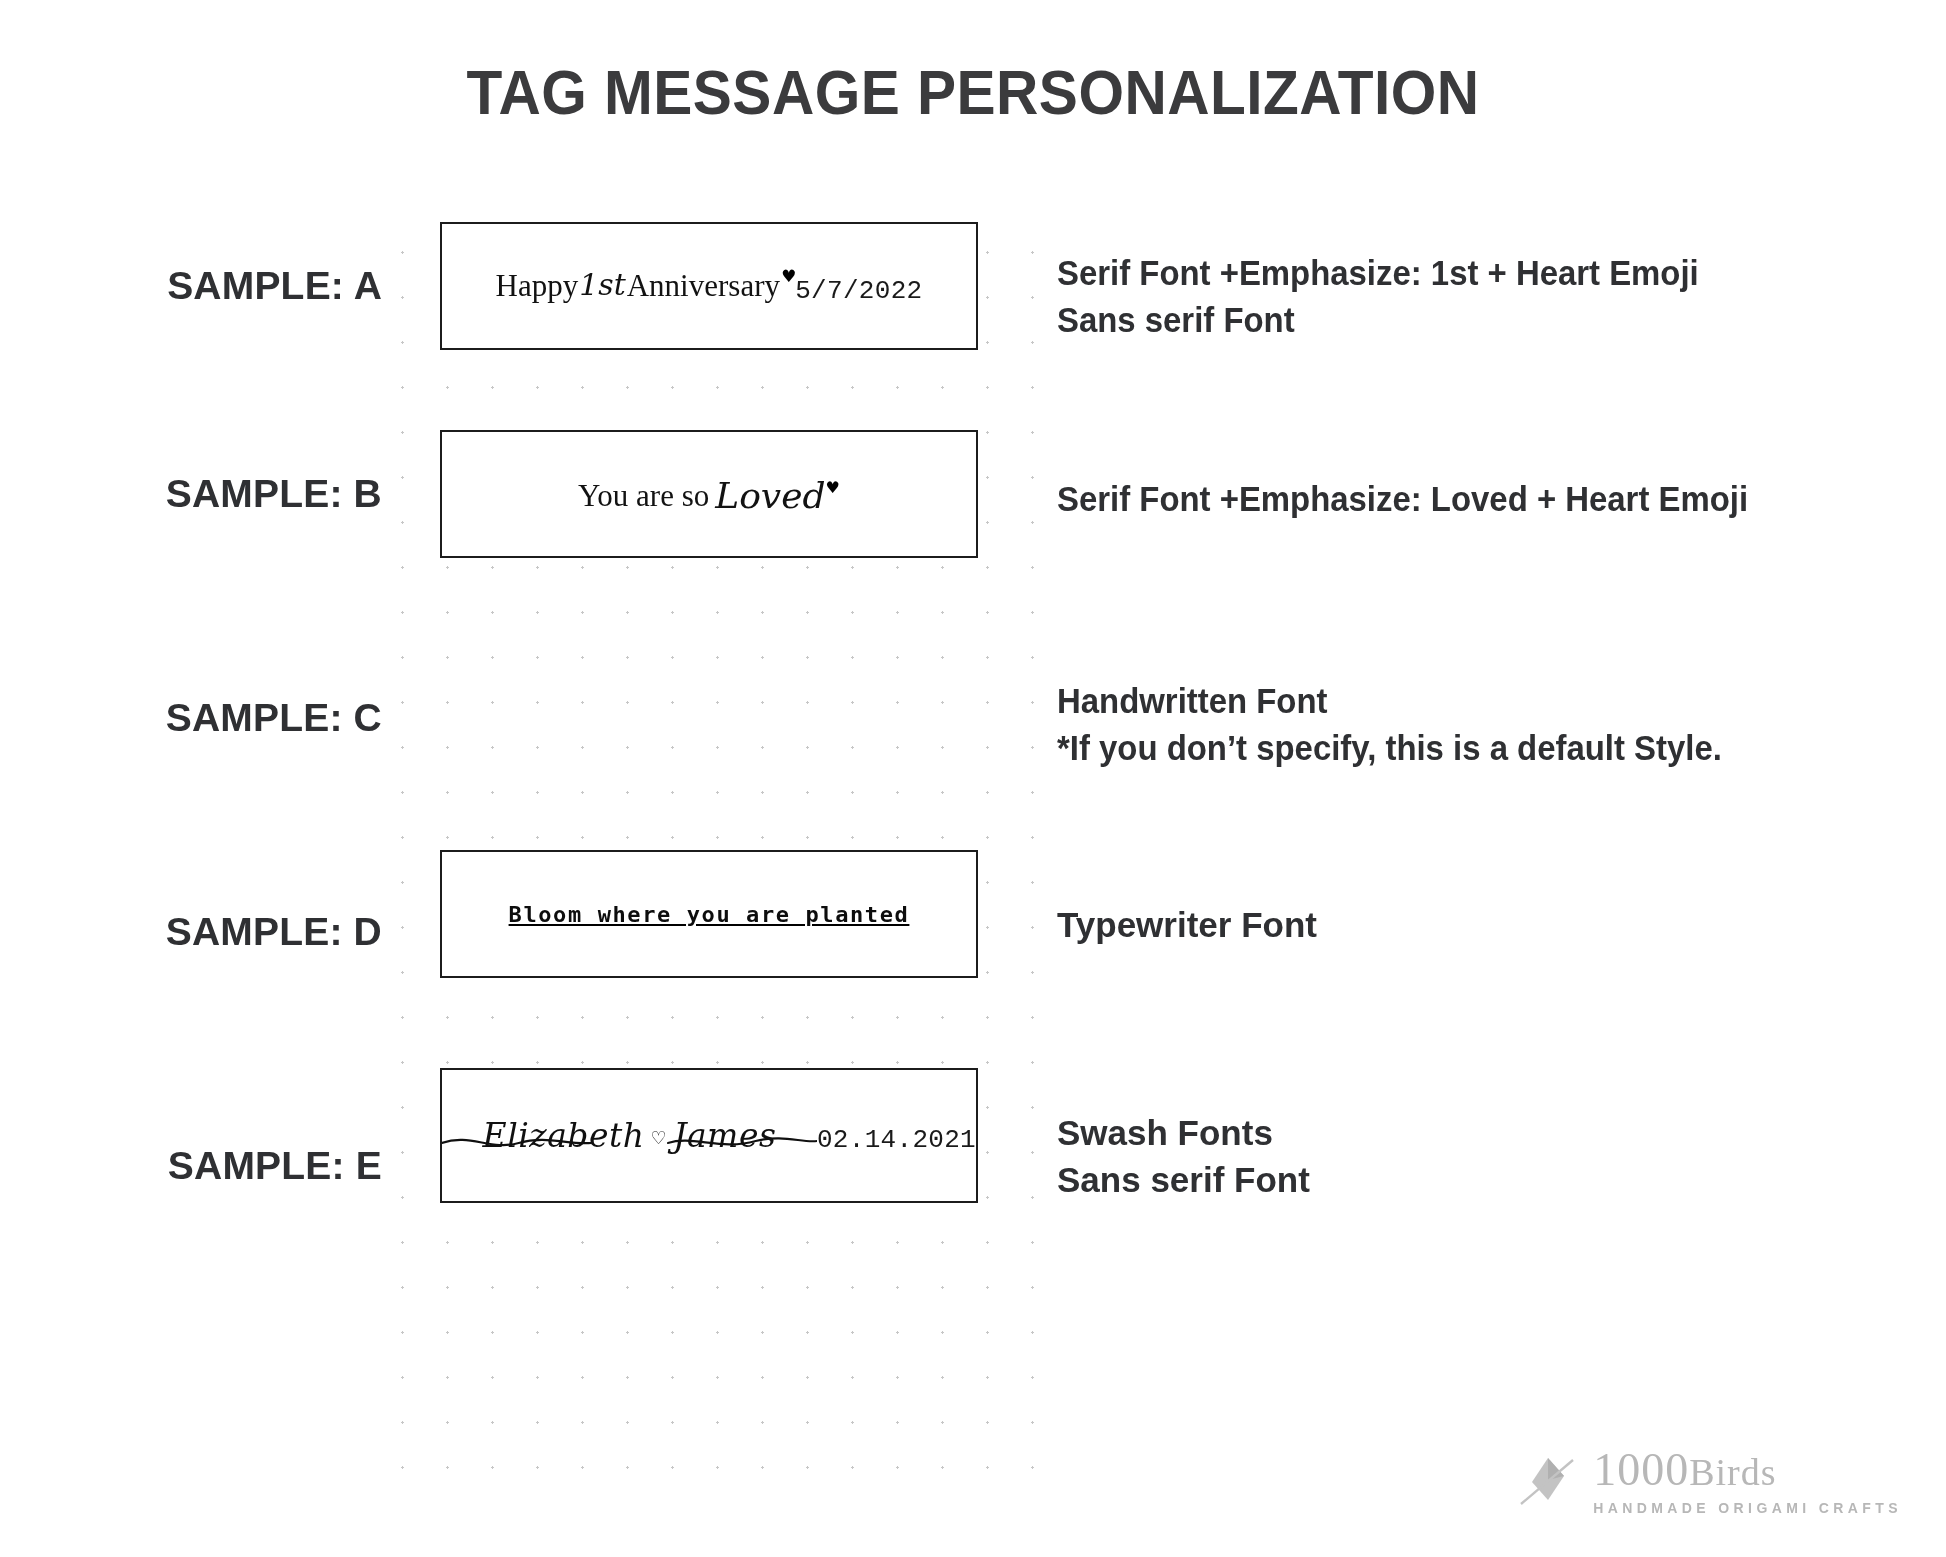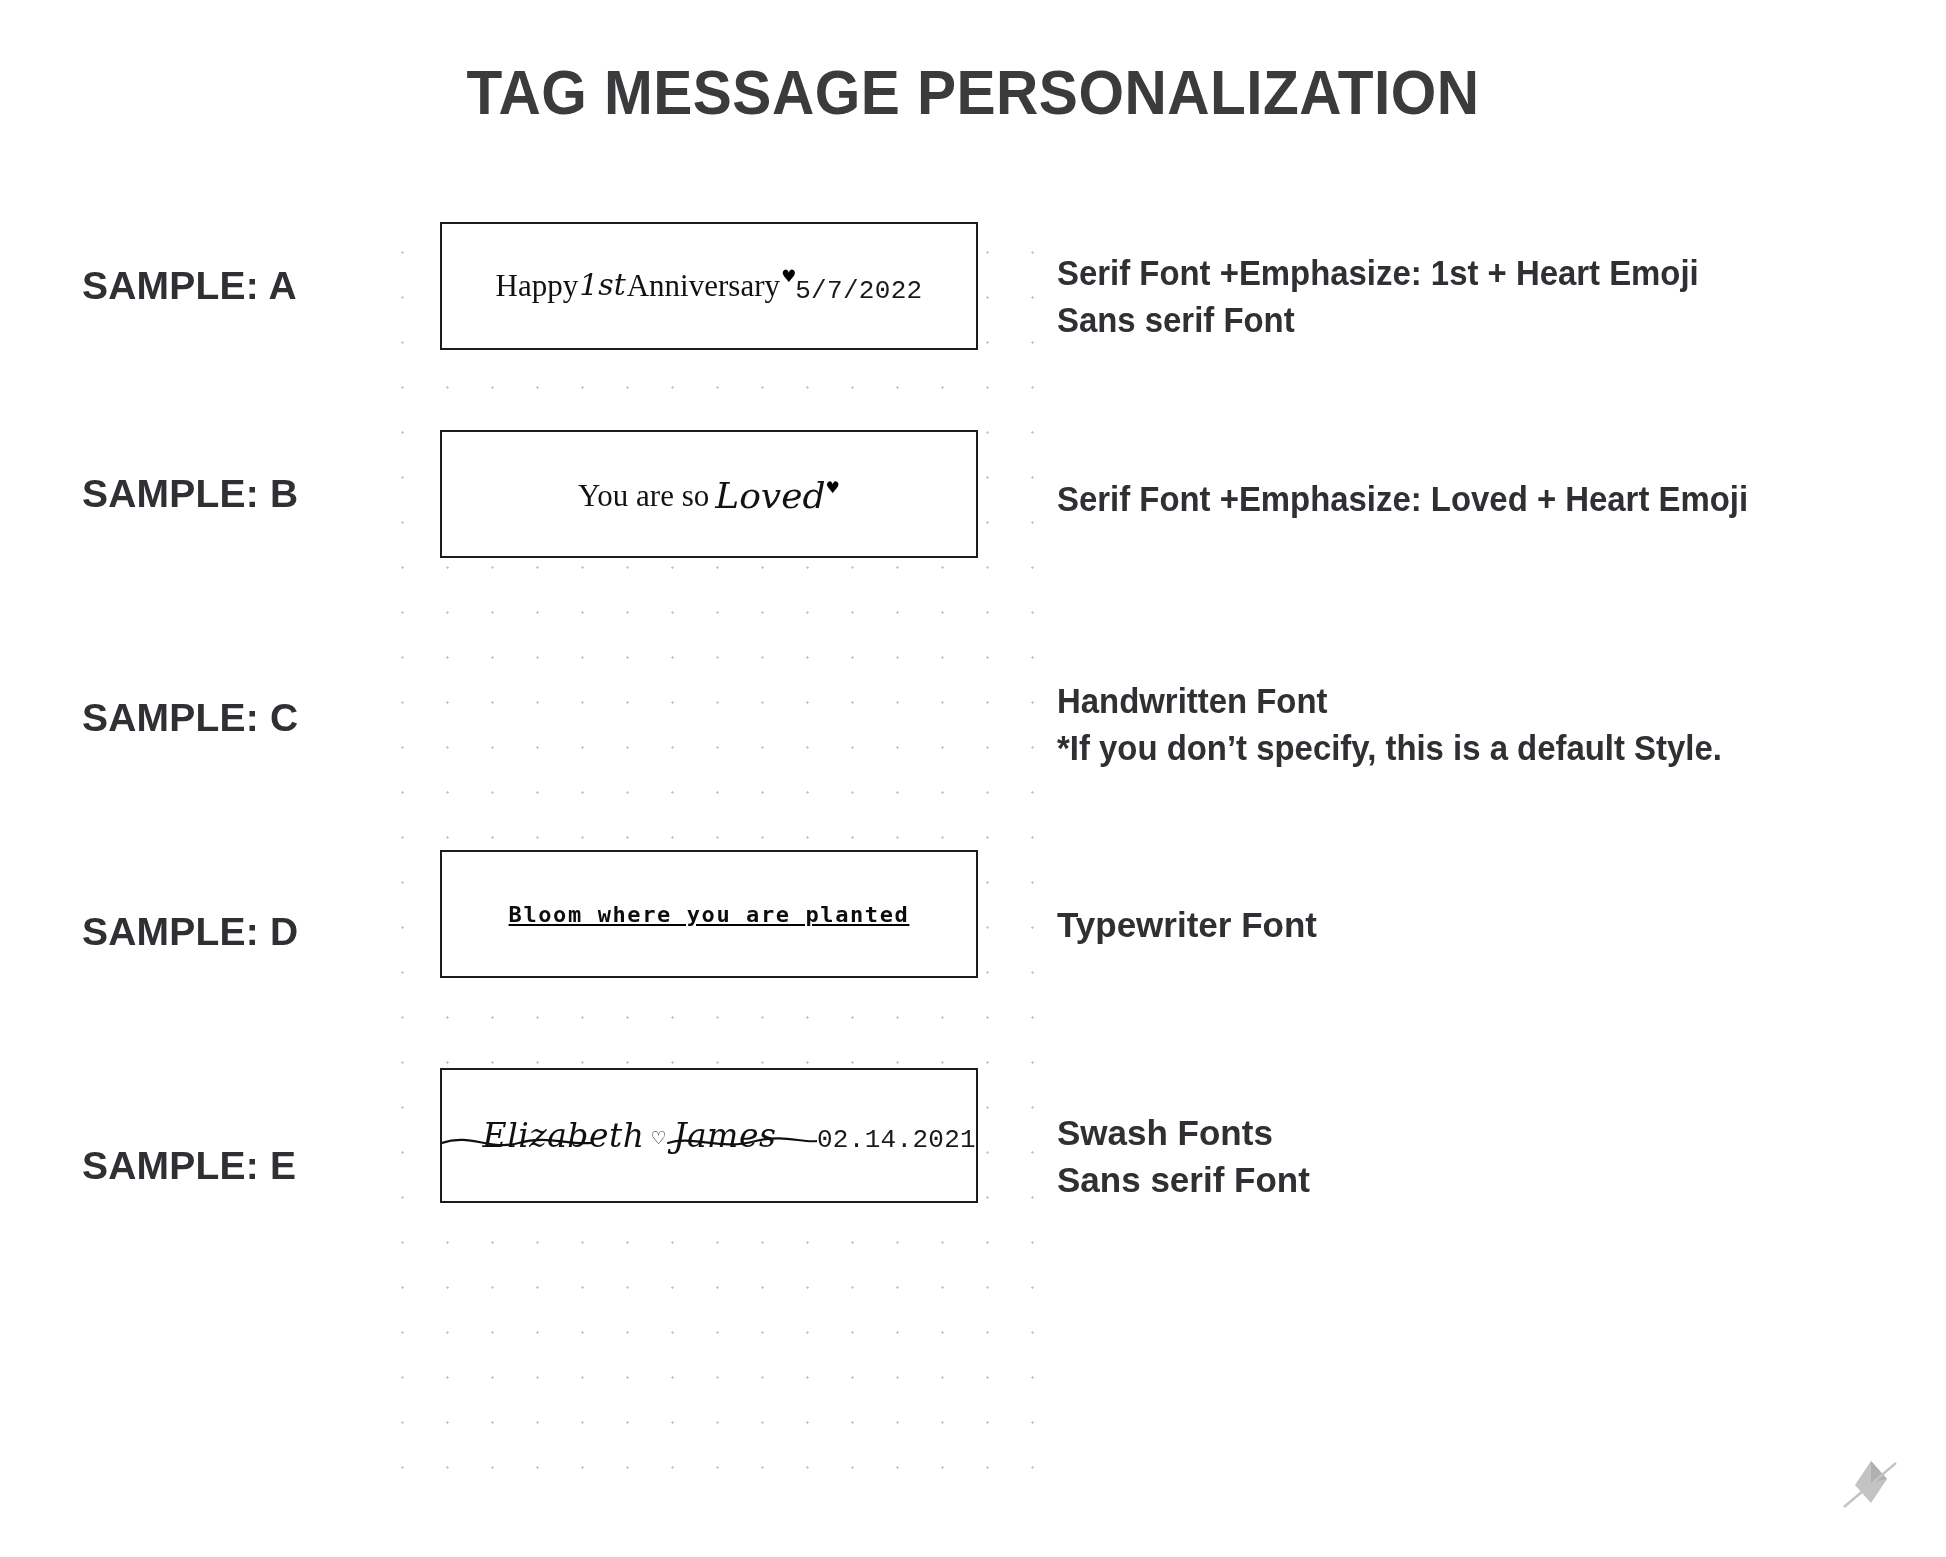--- a/index.html
+++ b/index.html
@@ -53,20 +53,21 @@
 
   .sample-label{
     position:absolute;
     left:82px;
     width:300px;
     font-size:39px;
     font-weight:700;
     color:#2f3033;
     letter-spacing:.2px;
     white-space:nowrap;
+    text-align:right;
   }
   #row-a .sample-label{top:42px;}
   #row-b .sample-label{top:44px;}
   #row-c .sample-label{top:58px;}
   #row-d .sample-label{top:60px;}
   #row-e .sample-label{top:76px;}
 
   .tag-box{
     position:absolute;
     left:440px;
@@ -338,13 +339,17 @@
     <div>Sans serif Font</div>
   </div>
 </div>
 
 <div id="logo">
   <svg id="logo-mark" viewBox="0 0 62 62">
     <polygon points="31,8 47,26 31,50 15,32" fill="#c3c3c3"></polygon>
     <polygon points="31,8 47,26 31,30" fill="#b0b0b0"></polygon>
     <line x1="4" y1="54" x2="56" y2="10" stroke="#c3c3c3" stroke-width="2.4"></line>
   </svg>
+  <div class="logo-text">
+    <div class="logo-name"><span>1000</span><span class="small-caps">Birds</span></div>
+    <div class="logo-tag">HANDMADE ORIGAMI CRAFTS</div>
+  </div>
 </div>
 
 </body></html>

